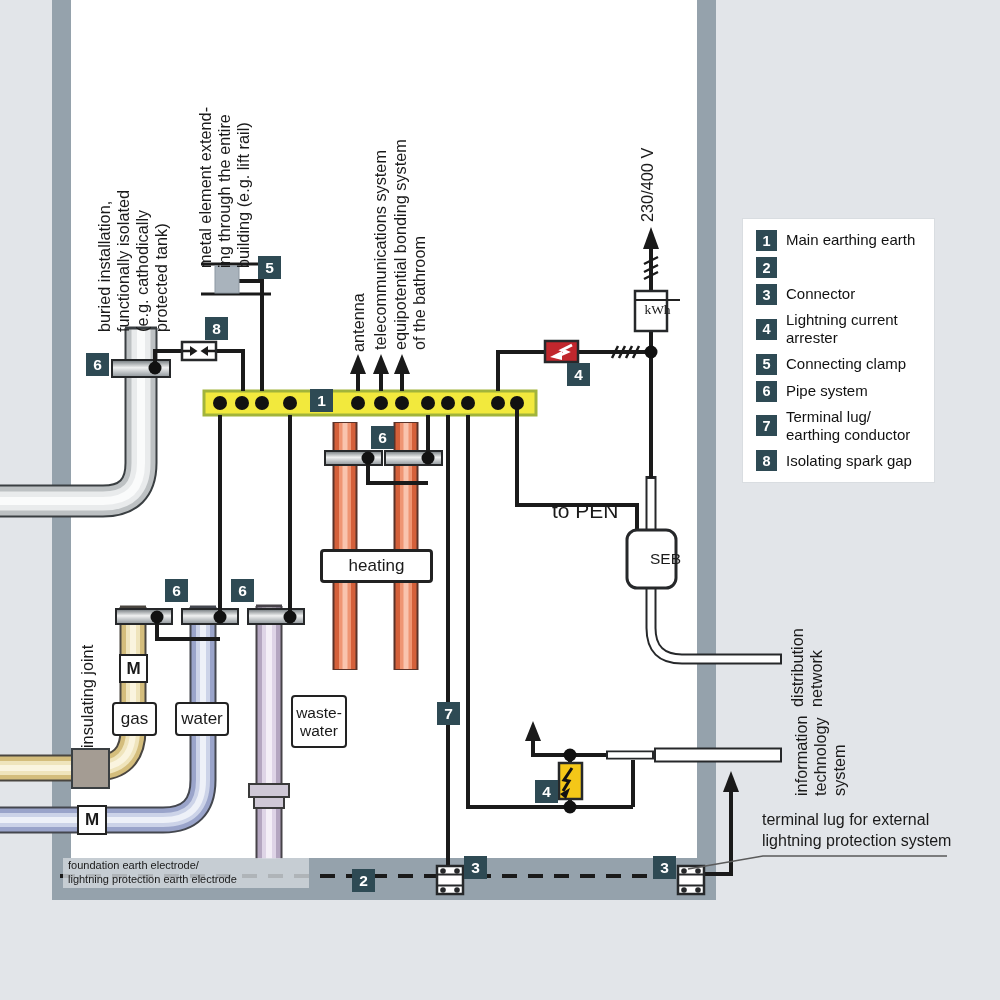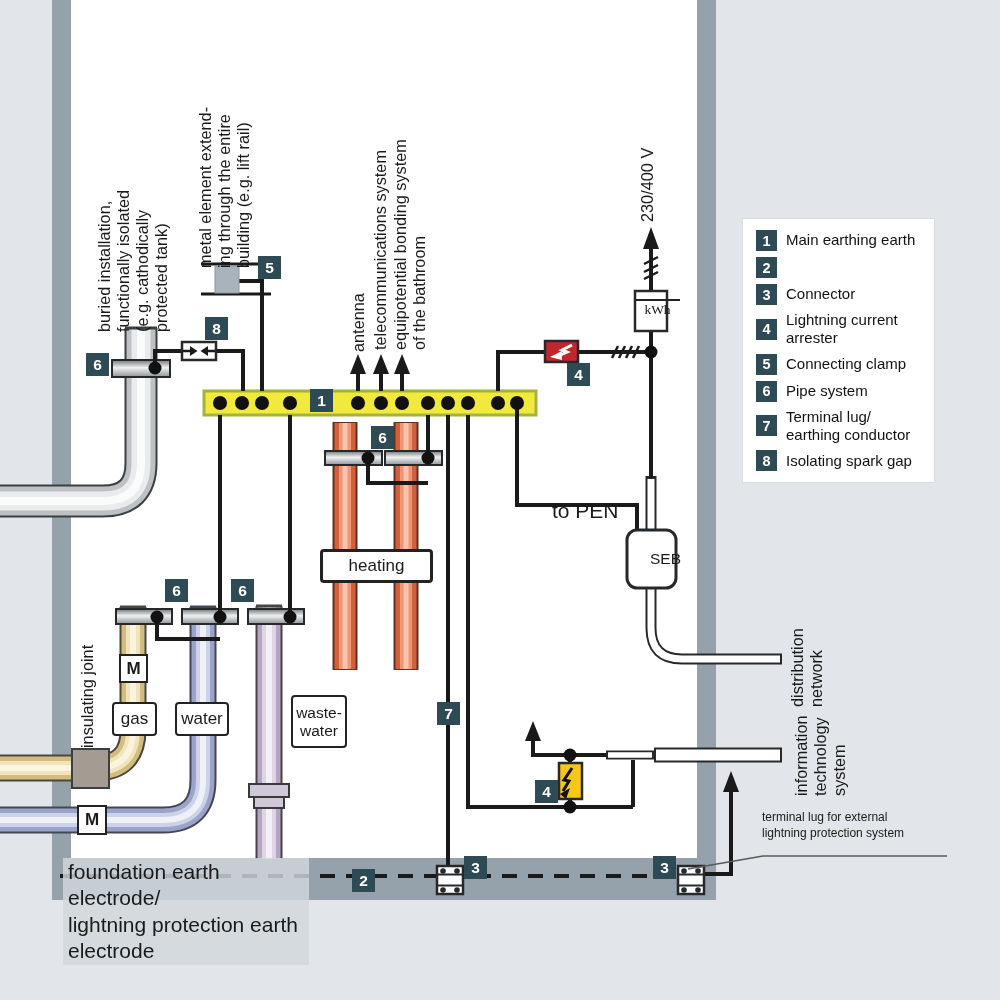--- a/index.html
+++ b/index.html
@@ -259,23 +259,23 @@
 of the bathroom</div>
 <div class="vlabel" style="left:638px;top:222px;">230/400 V</div>
 <div class="vlabel" style="left:78px;top:748px;">insulating joint</div>
 <div class="vlabel" style="left:788px;top:707px;">distribution
 network</div>
 <div class="vlabel" style="left:792px;top:796px;">information
 technology
 system</div>
 
 <div class="abs" style="left:552px;top:482px;font-size:21px;margin-top:17px;">to PEN</div>
-<div class="abs pre" style="left:762px;top:810px;width:195px;font-size:12px;line-height:1.3;">terminal lug for external
+<div class="abs pre" style="left:762px;top:810px;width:195px;font-size:16px;line-height:1.3;">terminal lug for external
 lightning protection system</div>
-<div class="abs pre" style="left:63px;top:858px;width:246px;font-size:21px;line-height:1.25;padding:1px 5px;background:rgba(209,215,220,0.82);">foundation earth electrode/
+<div class="abs pre" style="left:63px;top:858px;width:246px;font-size:11px;line-height:1.25;padding:1px 5px;background:rgba(209,215,220,0.82);">foundation earth electrode/
 lightning protection earth electrode</div>
 
 <div class="abs wbox rbox" style="left:320px;top:549px;width:113px;height:34px;border-width:3px;">heating</div>
 <div class="abs wbox rbox" style="left:112px;top:702px;width:45px;height:34px;">gas</div>
 <div class="abs wbox rbox" style="left:175px;top:702px;width:54px;height:34px;">water</div>
 <div class="abs wbox rbox pre" style="left:243px;top:695px;width:56px;height:53px;font-size:15.5px;line-height:1.12;margin-left:48px;">waste-
 water</div>
 <div class="abs wbox" style="left:119px;top:654px;width:29px;height:29px;font-weight:600;">M</div>
 <div class="abs wbox" style="left:77px;top:805px;width:30px;height:30px;font-weight:600;">M</div>
 <div class="abs" style="left:635px;top:291px;width:45px;height:40px;font-family:Liberation Serif, serif;">

